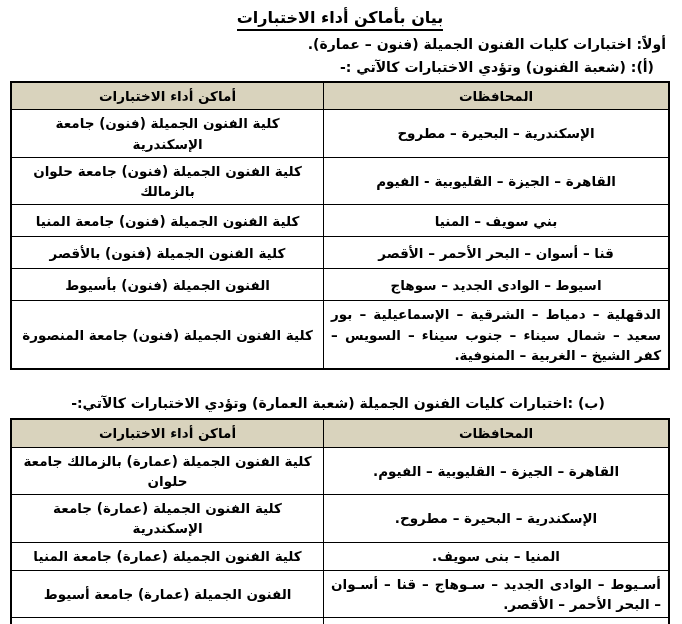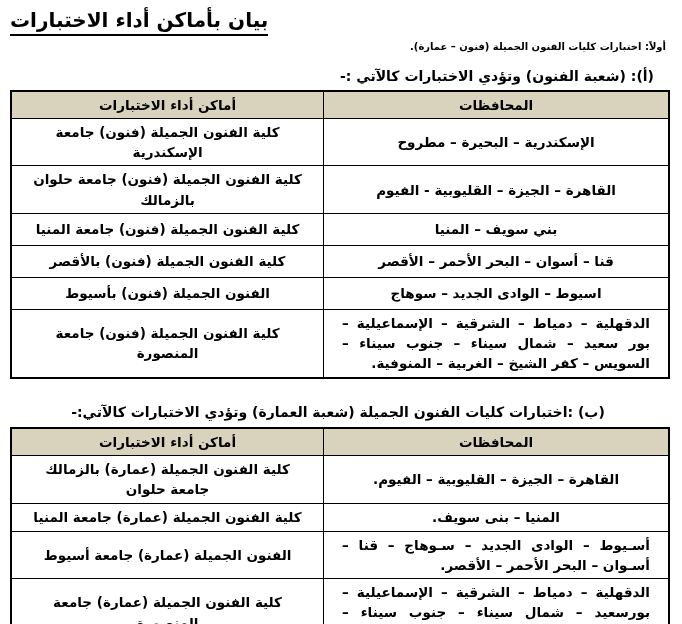--- a/index.html
+++ b/index.html
@@ -10,43 +10,43 @@
   html,body{margin:0;padding:0;}
   body{
     width:682px;height:624px;overflow:hidden;
     background:#ffffff;color:var(--text);
     font-family:"DejaVu Sans",sans-serif;
     direction:rtl;
     font-weight:bold;
   }
   .page{box-sizing:border-box;width:682px;height:624px;padding:6px 12px 0 10px;}
   .title{
-    text-align:left;font-size:20px;margin:2px 0 7px 0;
+    text-align:center;font-size:16px;margin:2px 0 7px 0;
   }
   .title .underlined{border-bottom:2px solid var(--border);padding-bottom:2px;}
   .intro-line{
-    text-align:right;font-size:10px;margin:8px 4px 3px 0;line-height:1.35;
+    text-align:right;font-size:14px;margin:8px 4px 3px 0;line-height:1.35;
   }
   .sub-line{
-    text-align:right;font-size:14px;margin:13px 16px 5px 0;line-height:1.3;
+    text-align:right;font-size:14px;margin:4px 16px 5px 0;line-height:1.3;
   }
   .section-b-heading{
     text-align:center;font-size:14px;margin:24px 4px 6px 0;line-height:1.3;
   }
   table{
     width:660px;border-collapse:collapse;table-layout:fixed;
     border:2px solid var(--border);
   }
   col.c-gov{width:52.5%;}
   col.c-place{width:47.5%;}
   th,td{
     border:1px solid var(--border);
     font-size:13.5px;font-weight:bold;
     text-align:center;vertical-align:middle;
-    padding:3px 18px;line-height:1.5;
+    padding:3px 7px;line-height:1.5;
   }
   th{background:var(--header-bg);height:20px;}
   .t-a td{height:25px;}
   .t-b td{height:21px;}
   td.gov-multi{text-align:justify;height:auto;}
   td.auto-h{height:auto;text-align:center;}
 </style>
 </head>
 <body>
 
@@ -110,20 +110,24 @@
         <th>المحافظات</th>
         <th>أماكن أداء الاختبارات</th>
       </tr>
     </thead>
     <tbody>
       <tr>
         <td>القاهرة – الجيزة – القليوبية – الفيوم.</td>
         <td>كلية الفنون الجميلة (عمارة) بالزمالك جامعة حلوان</td>
       </tr>
       <tr>
+        <td>الإسكندرية – البحيرة – مطروح.</td>
+        <td>كلية الفنون الجميلة (عمارة) جامعة الإسكندرية</td>
+      </tr>
+      <tr>
         <td>المنيا – بنى سويف.</td>
         <td>كلية الفنون الجميلة (عمارة) جامعة المنيا</td>
       </tr>
       <tr>
         <td class="gov-multi">أسـيوط – الوادى الجديد – سـوهاج – قنا – أسـوان – البحر الأحمر – الأقصر.</td>
         <td class="auto-h">الفنون الجميلة (عمارة) جامعة أسيوط</td>
       </tr>
       <tr>
         <td class="gov-multi">الدقهلية – دمياط – الشرقية – الإسماعيلية – بورسعيد – شمال سيناء – جنوب سيناء – السويس – كفر الشيخ – الغربية – المنوفية.</td>
         <td class="auto-h">كلية الفنون الجميلة (عمارة) جامعة المنصورة</td>

